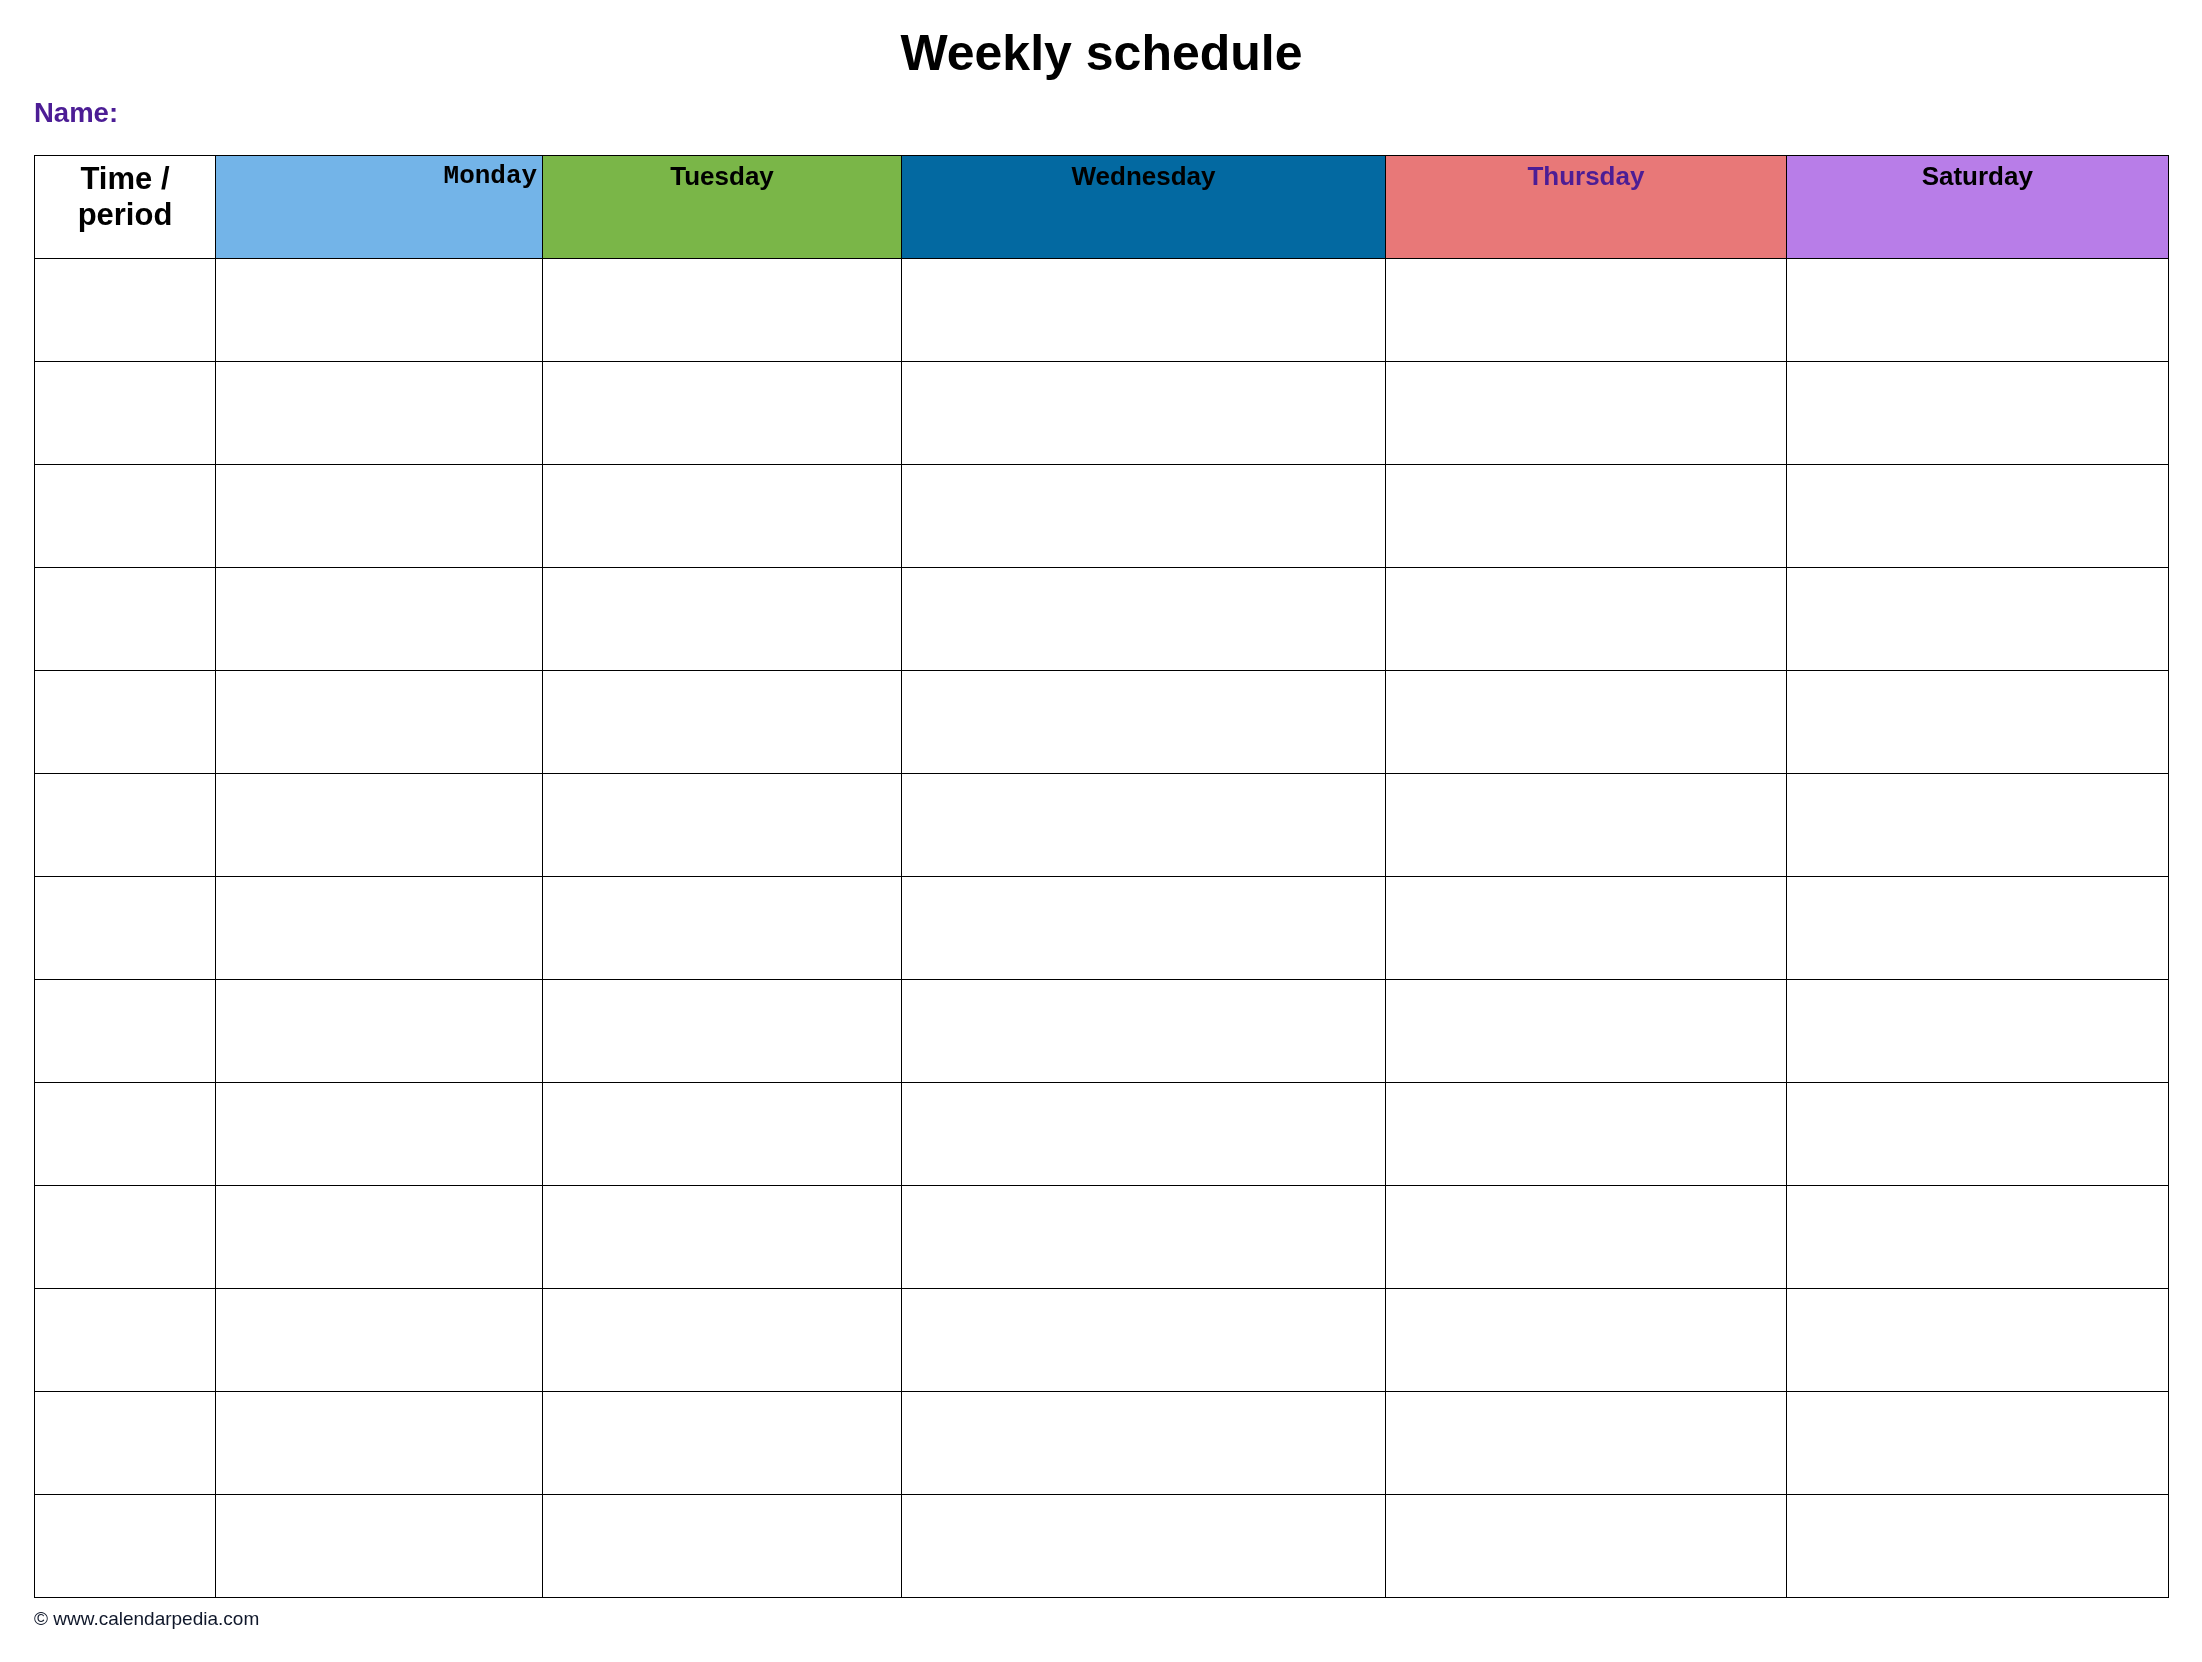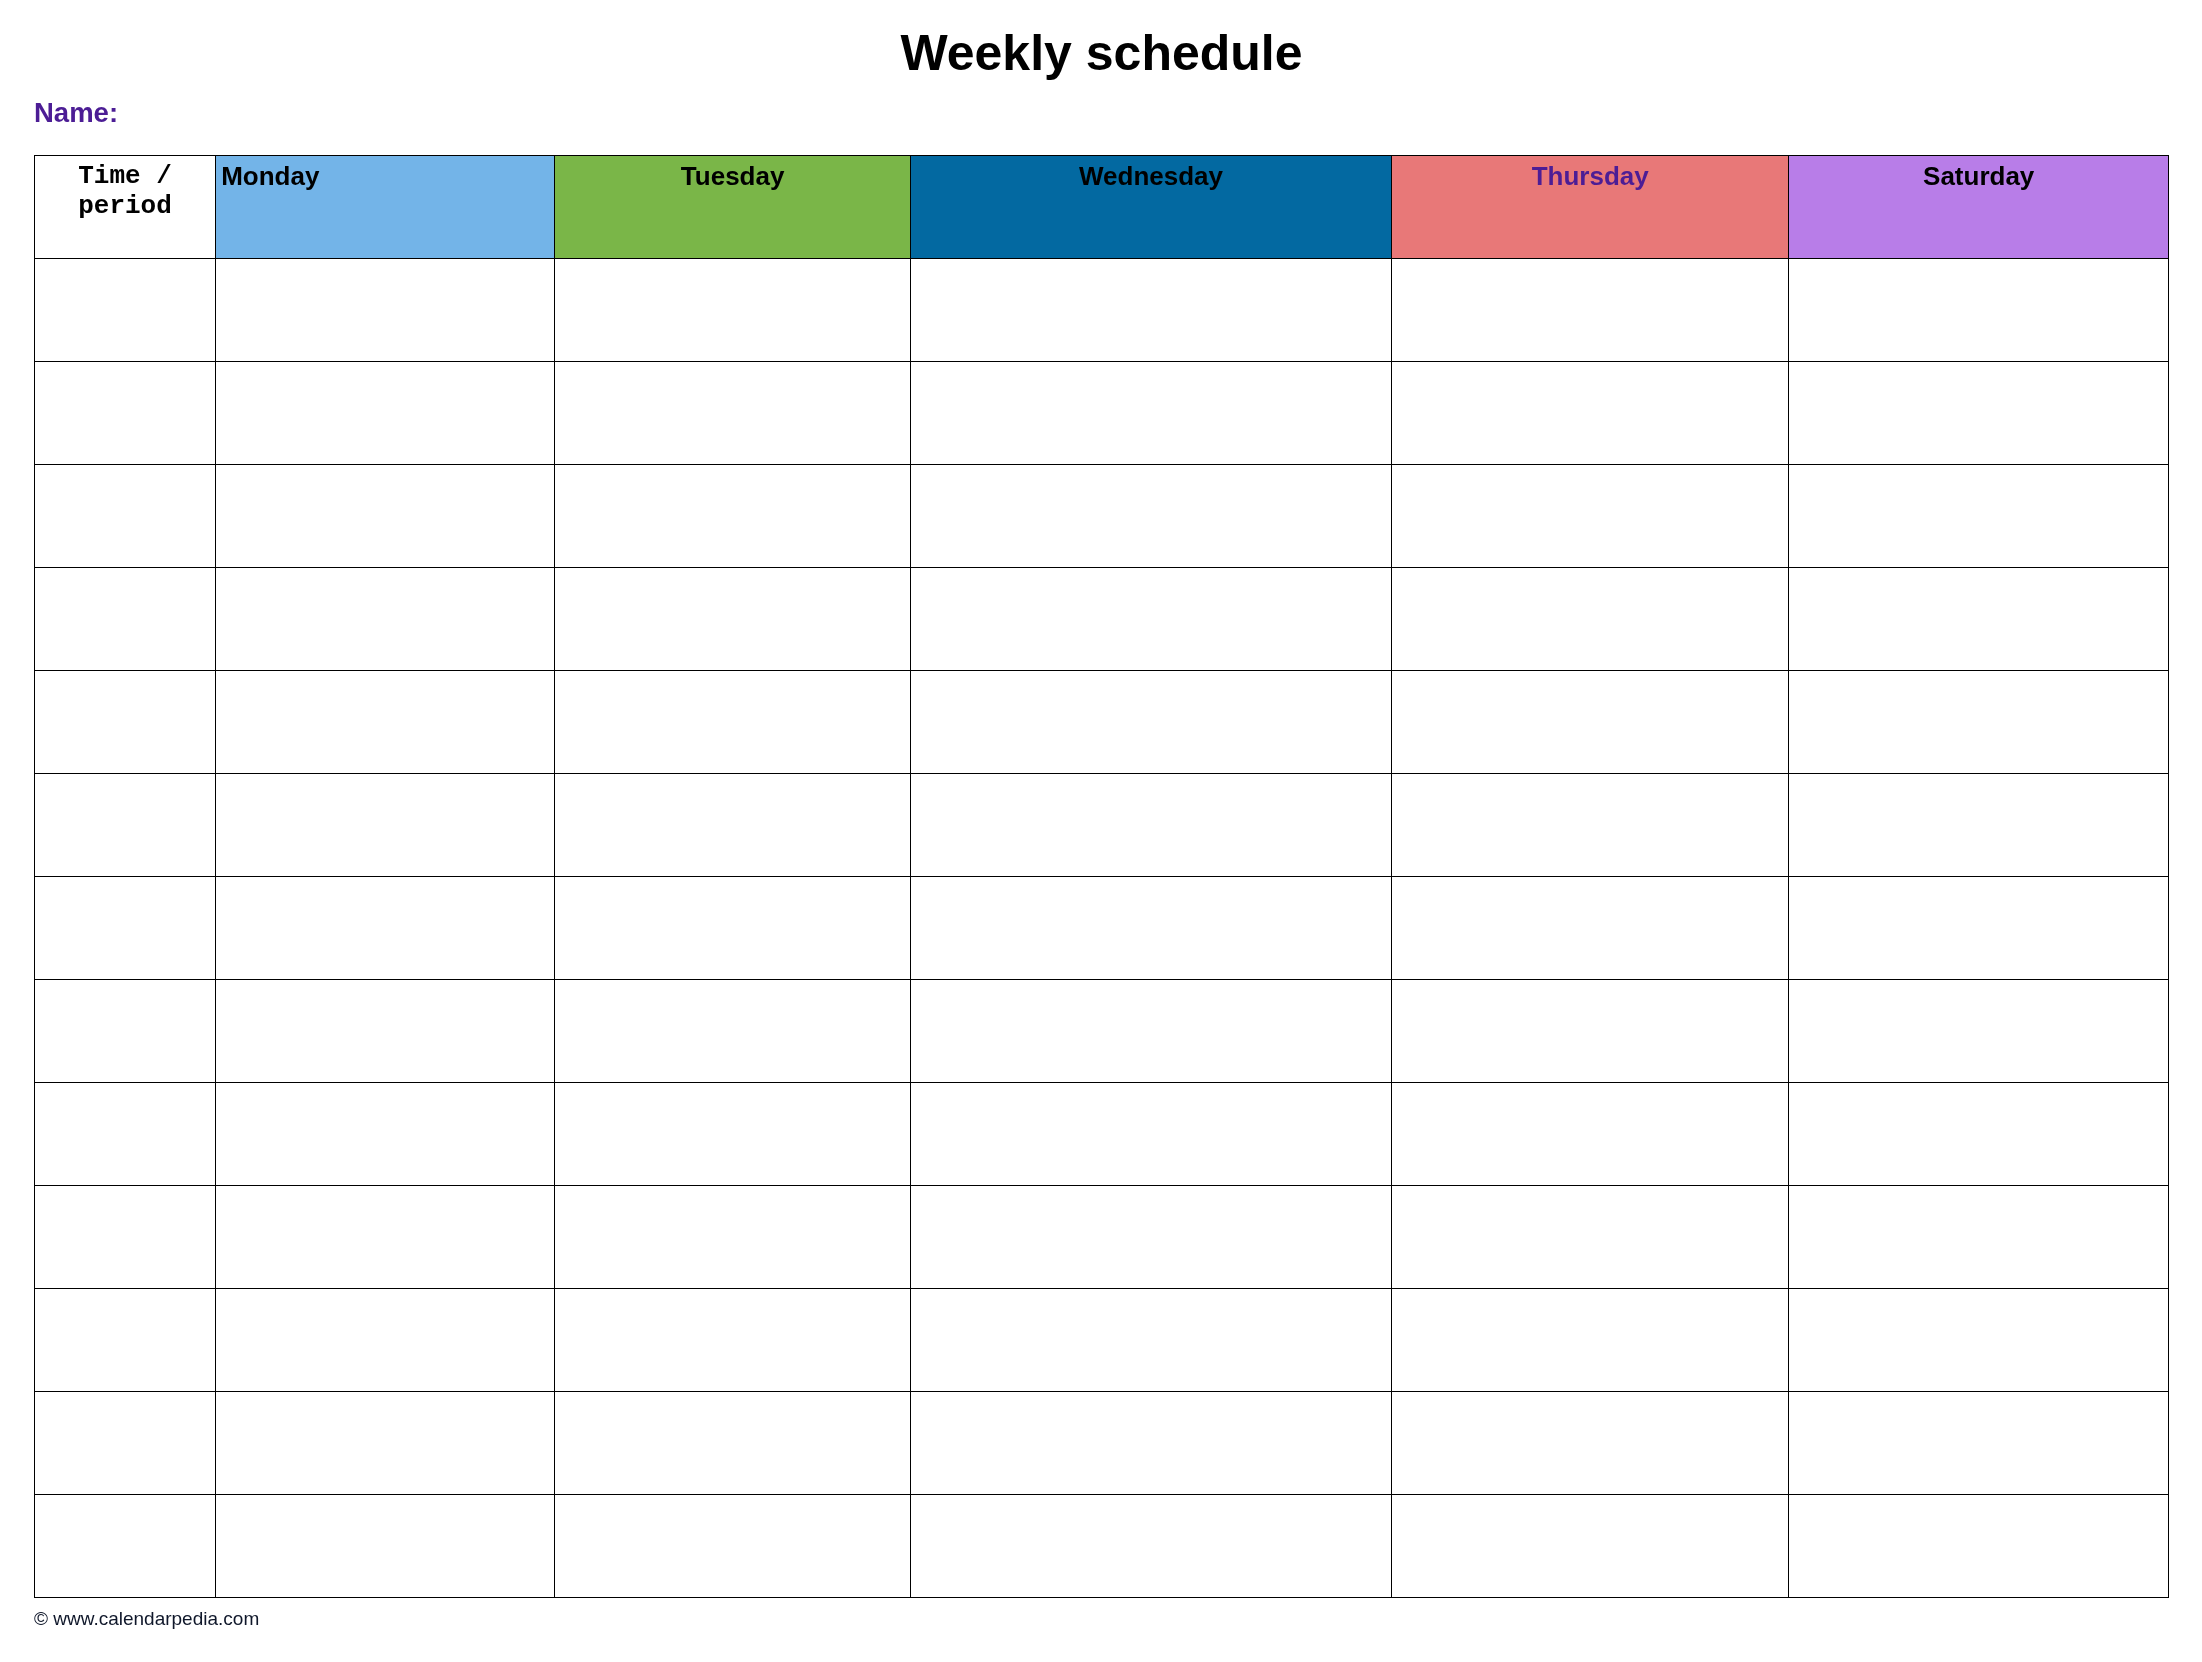--- a/index.html
+++ b/index.html
@@ -41,35 +41,35 @@
     .schedule-table th,
     .schedule-table td {
       border: 1.3px solid #000000;
       height: 103px;
       padding: 5.2px;
       vertical-align: top;
     }
 
     .header-time {
       background-color: #ffffff;
-      font-size: 26px;
+      font-size: 31px;
       font-weight: 700;
       text-align: center;
       vertical-align: middle;
       width: 181px;
-      font-family: Liberation Mono, monospace;
     }
 
     .header-monday {
       background-color: #73b4e8;
       font-size: 26px;
       font-weight: 700;
-      text-align: left;
-      vertical-align: middle;
-      color: #000000;
+      text-align: right;
+      vertical-align: middle;
+      color: #000000;
+      font-family: Liberation Mono, monospace;
     }
 
     .header-tuesday {
       background-color: #7ab648;
       font-size: 26px;
       font-weight: 700;
       text-align: center;
       vertical-align: middle;
       color: #000000;
     }

